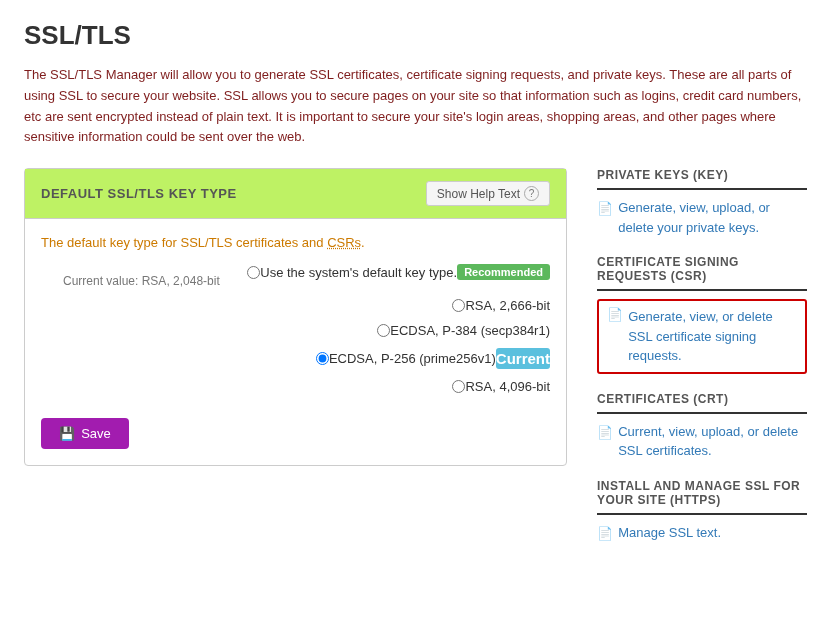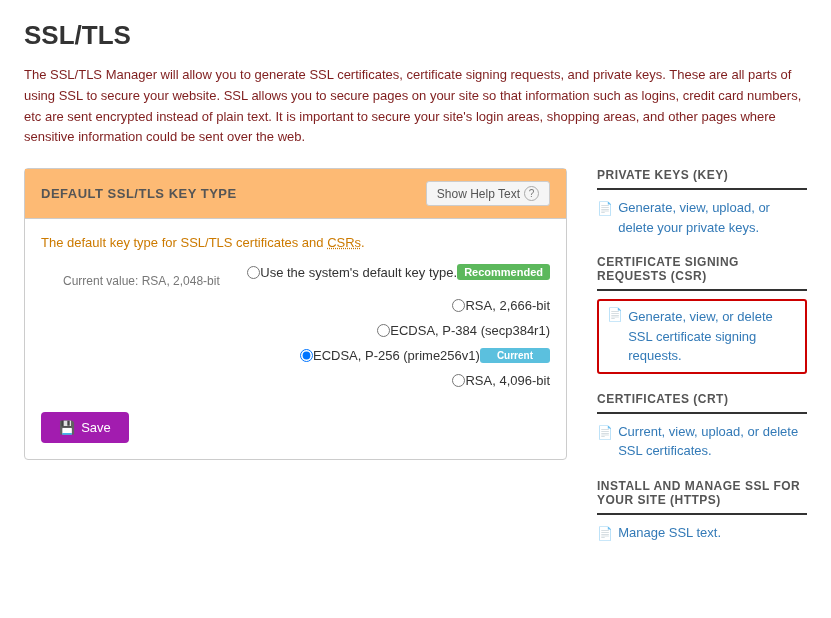--- a/index.html
+++ b/index.html
@@ -35,21 +35,21 @@
       border-radius: 4px;
       padding: 0;
       background: #fff;
     }
     .panel-header {
       display: flex;
       justify-content: space-between;
       align-items: center;
       padding: 12px 16px;
       border-bottom: 1px solid #ccc;
-      background: #fdba74;
+      background: #bef264;
     }
     .panel-title {
       font-size: 13px;
       font-weight: bold;
       color: #555;
       letter-spacing: 0.5px;
       text-transform: uppercase;
     }
     .show-help-btn {
       border: 1px solid #ccc;
@@ -95,22 +95,22 @@
       background: #5cb85c;
       color: #fff;
       font-size: 11px;
       padding: 2px 7px;
       border-radius: 3px;
       font-weight: bold;
     }
     .badge-current {
       background: #5bc0de;
       color: #fff;
-      font-size: 10px;
-      padding: 2px 17px;
+      font-size: 15px;
+      padding: 2px 0;
       border-radius: 3px;
       font-weight: bold;
     }
     .sub-text {
       font-size: 12px;
       color: #777;
       margin-left: 22px;
       margin-top: -6px;
     }
     .save-section {

